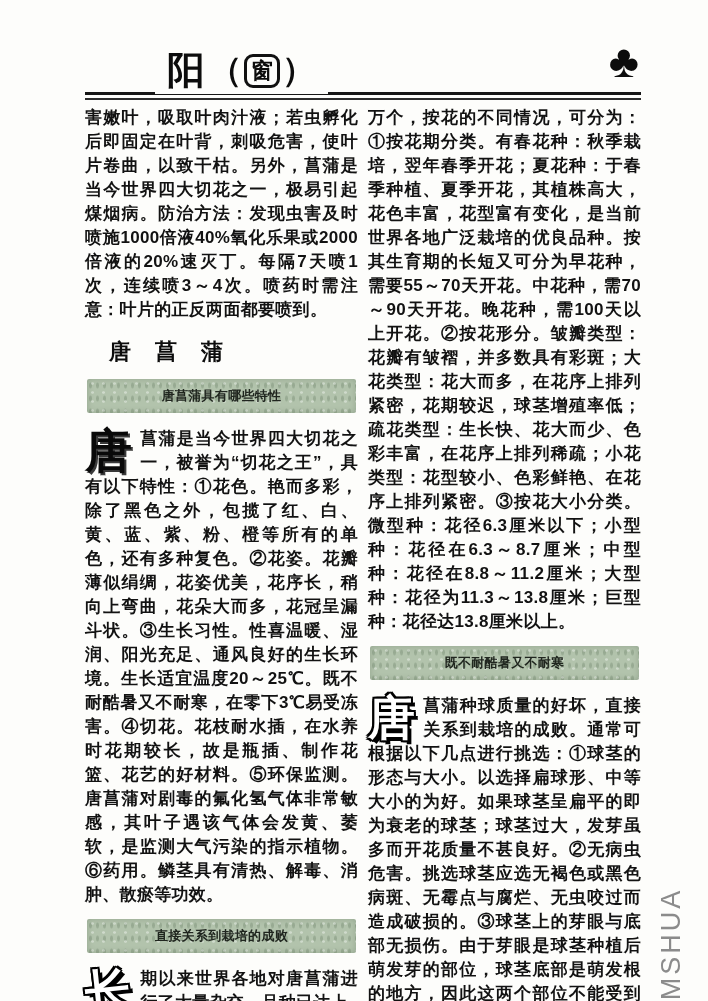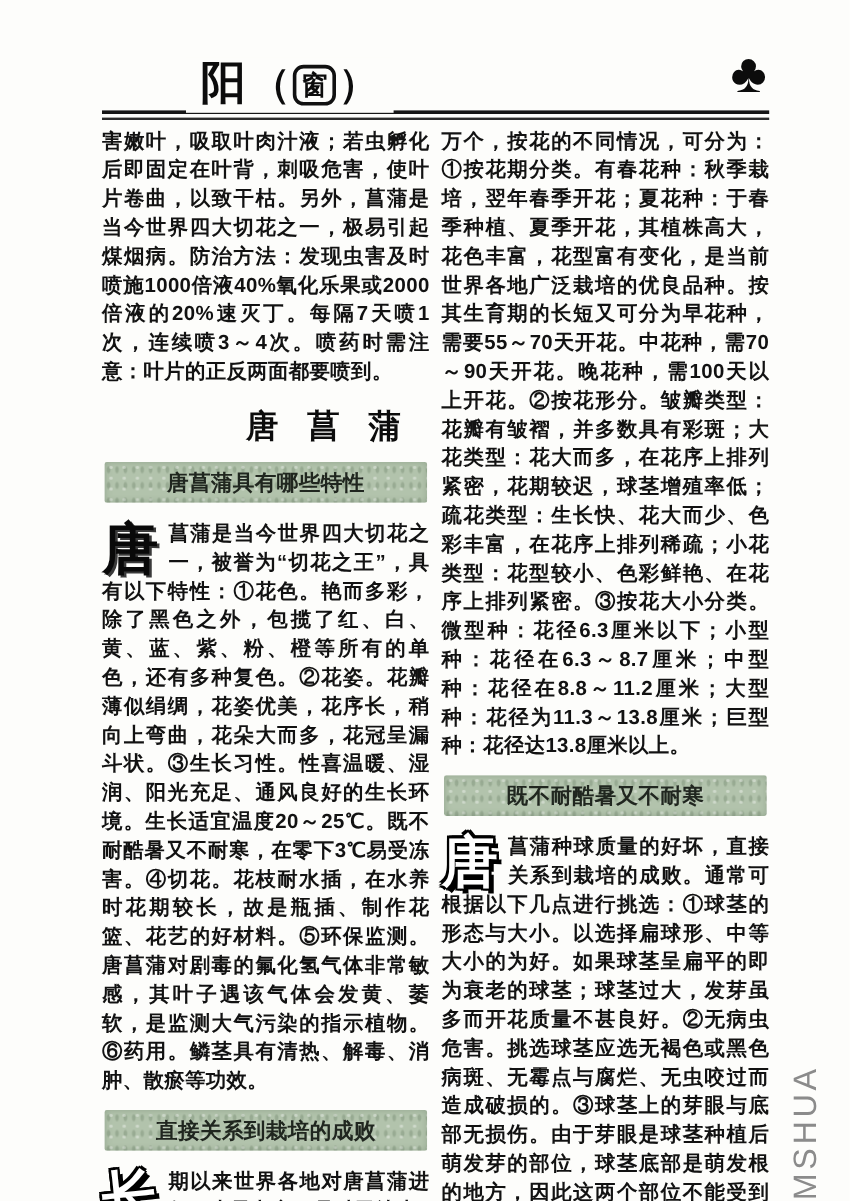--- a/index.html
+++ b/index.html
@@ -45,28 +45,28 @@
     position:absolute; top:106px; width:273px;
     font-size:17px; line-height:24px; letter-spacing:0.3px;
     color:#121212; font-weight:600;
     text-align:justify;
   }
   .col-left  { left:85px; }
   .col-right { left:368px; }
   .body-text { margin:0 0 8px 0; }
 
   .section-title {
-    margin:16px 0 4px 0; text-align:right;
-    font-size:27px; font-weight:900; color:#0c0c0c;
+    margin:16px 0 4px 0; text-align:left;
+    font-size:22px; font-weight:900; color:#0c0c0c;
     letter-spacing:24px; text-indent:24px; line-height:1.3;
   }
 
   .banner {
     margin:12px 2px 14px 2px; height:34px; line-height:34px;
-    text-align:center; font-size:18px; font-weight:800;
+    text-align:center; font-size:13px; font-weight:800;
     color:#20261f; border-radius:2px;
     background-color:#b2c3ac;
     background-image:
       radial-gradient(rgba(255,255,255,0.38) 1px, transparent 2px),
       radial-gradient(rgba(86,108,82,0.28) 1px, transparent 2px);
     background-size:11px 9px, 7px 13px;
     box-shadow:inset 0 0 6px rgba(90,110,85,0.35);
   }
 
   .dropcap {

